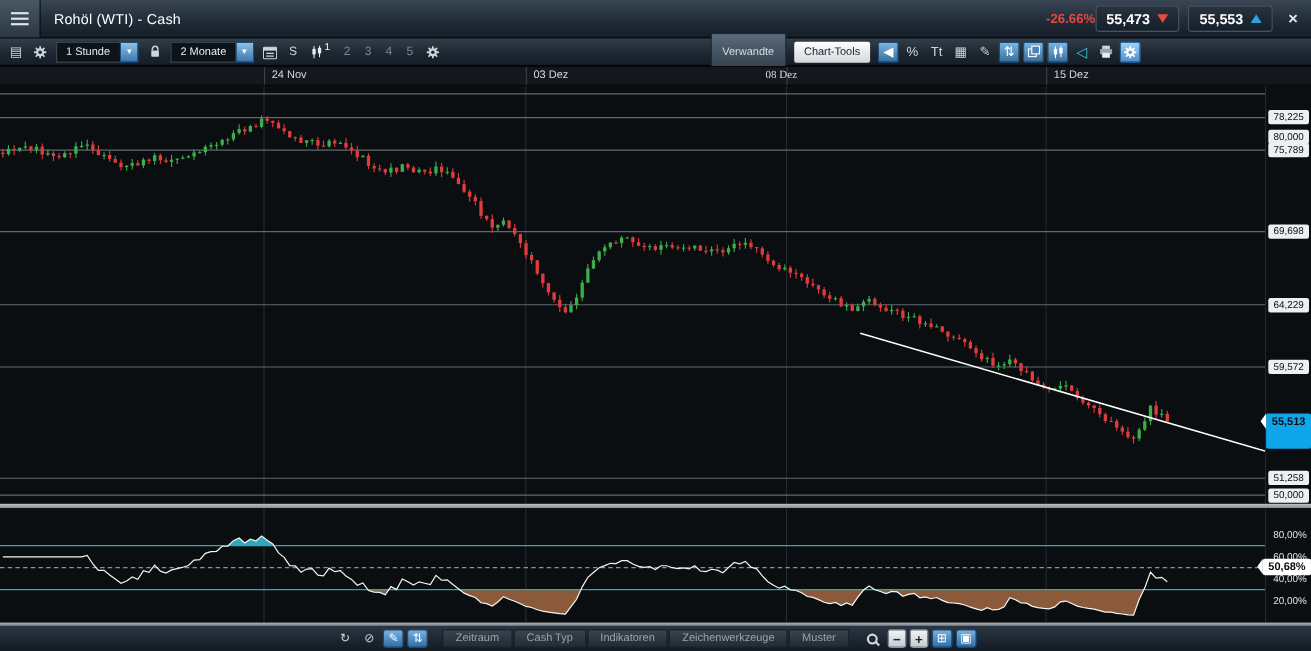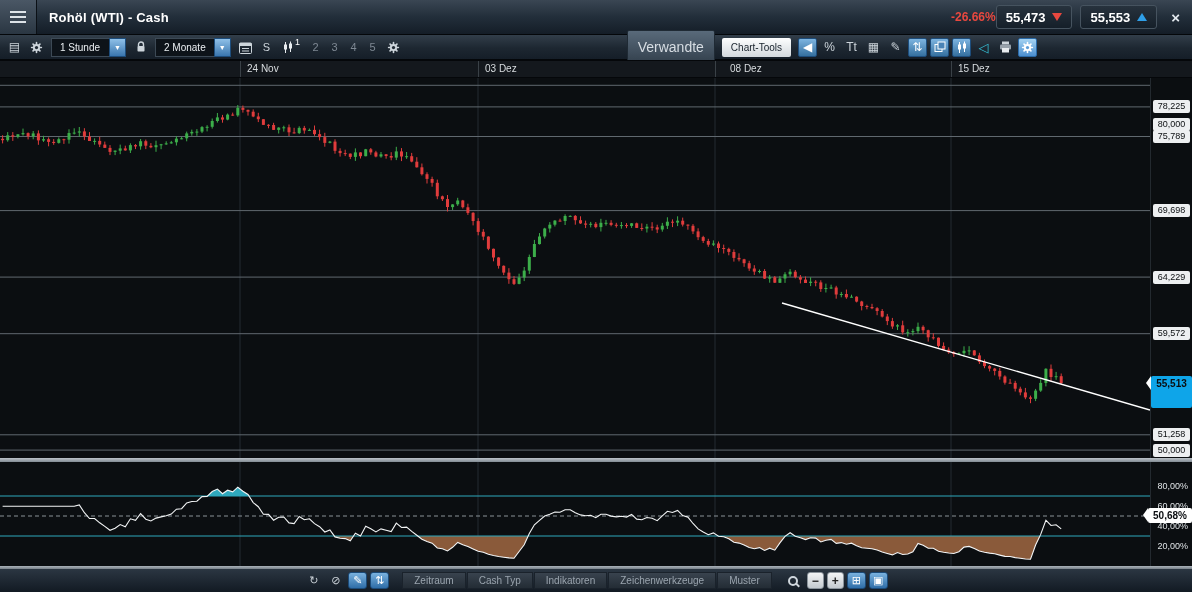--- a/index.html
+++ b/index.html
@@ -7,21 +7,21 @@
   body{font-family:"Liberation Sans",sans-serif;background:#000;overflow:hidden;}
   .app{position:relative;width:1192px;height:592px;background:#0b0e11;overflow:hidden;}
 
   
   .titlebar{position:absolute;top:0;left:0;width:1192px;height:35px;
     background:linear-gradient(#3a4653,#222e3a 50%,#141d27);
     border-bottom:1px solid #04070a;display:flex;align-items:center;}
   .menu-btn{width:37px;height:34px;background:linear-gradient(#4a5765,#2a3642);
     border-right:1px solid #0b1016;display:flex;align-items:center;justify-content:center;cursor:pointer;}
   .hamb{width:16px;height:2px;background:#dde3e8;box-shadow:0 -5px 0 #dde3e8,0 5px 0 #dde3e8;}
-  .title{color:#fff;font-size:13px;font-weight:bold;margin-left:12px;letter-spacing:.2px;}
+  .title{color:#fff;font-size:13px;font-weight:normal;margin-left:12px;letter-spacing:.2px;}
   .flex-spacer{flex:1;}
   .chg{color:#e8483f;font-size:12px;font-weight:bold;}
   .pricebox{display:flex;align-items:center;gap:7px;height:24px;padding:0 9px;
     background:linear-gradient(#27323d,#151f29);border:1px solid #46535f;border-radius:3px;
     margin-right:8px;color:#fff;font-weight:bold;font-size:13px;cursor:pointer;}
   .arr{width:0;height:0;border-left:5px solid transparent;border-right:5px solid transparent;}
   .arr.down{border-top:8px solid #e8483f;}
   .arr.up{border-bottom:8px solid #2f9fe8;}
   .close-btn{color:#e3e9ee;font-size:15px;margin:0 12px 0 6px;cursor:pointer;font-weight:bold;}
 
@@ -39,21 +39,21 @@
   .dd-val{height:19px;background:#0d1319;border:1px solid #3c4955;border-right:none;color:#e9edf0;
     font-size:10px;display:flex;align-items:center;padding:0 8px;min-width:58px;}
   .dd-arrow{width:17px;height:19px;background:linear-gradient(#8fc0e8,#3a76ae);border:1px solid #1d4d7c;
     color:#fff;font-size:7px;display:flex;align-items:center;justify-content:center;}
   .slot-active{display:flex;align-items:flex-start;color:#fff;padding:0 4px;cursor:pointer;height:19px;align-items:center;}
   .slot-active .num{font-size:9px;color:#fff;position:relative;top:-5px;margin-left:1px;}
   #slots{display:flex;gap:2px;align-items:center;}
   .slot{width:17px;text-align:center;color:#7e8893;font-size:11px;cursor:pointer;}
   .tb-right{margin-left:auto;margin-right:150px;display:flex;align-items:center;gap:3px;}
   .btn-related{height:18px;padding:16px 10px;background:linear-gradient(#596a7a,#33404d);
-    border:1px solid #1f2a34;border-radius:2px;color:#d7dde3;font-size:14px;
+    border:1px solid #1f2a34;border-radius:2px;color:#d7dde3;font-size:10px;
     display:flex;align-items:center;cursor:pointer;margin-right:4px;}
   .tab-charttools{height:19px;padding:0 9px;background:linear-gradient(#fdfefe,#d2d8dd);
     color:#17212b;font-size:10px;display:flex;align-items:center;border-radius:2px;margin-right:4px;}
 
   
   .date-axis{position:absolute;top:60px;left:0;width:1192px;height:18px;background:#14181d;
     border-top:1px solid #05070a;border-bottom:1px solid #05070a;}
   .dlabel{position:absolute;top:0;line-height:16px;font-size:10px;color:#d8dcdf;}
   .dtick{position:absolute;top:0;width:1px;height:16px;background:#3a4147;}
 
@@ -233,21 +233,21 @@
       </div>
     </div>
   </div>
 
   <div class="date-axis" id="dateAxis">
       <div class="dtick" style="left: 240px;"></div>
       <div class="dlabel" style="left: 247px;">24 Nov</div>
       <div class="dtick" style="left: 478px;"></div>
       <div class="dlabel" style="left: 485px;">03 Dez</div>
       <div class="dtick" style="left: 715px;"></div>
-      <div class="dlabel" style="left: 730px;">08 Dez</div>
+      <div class="dlabel" style="left: 696px; font-family: Liberation Serif, serif;">08 Dez</div>
       <div class="dtick" style="left: 951px;"></div>
       <div class="dlabel" style="left: 958px;">15 Dez</div>
     </div>
 
   <div class="chart-area">
     <svg id="mainSvg" width="1150" height="380">
         <line x1="240" y1="0" x2="240" y2="380" stroke="#242b32"></line>
         <line x1="478" y1="0" x2="478" y2="380" stroke="#242b32"></line>
         <line x1="715" y1="0" x2="715" y2="380" stroke="#242b32"></line>
         <line x1="951" y1="0" x2="951" y2="380" stroke="#242b32"></line>

